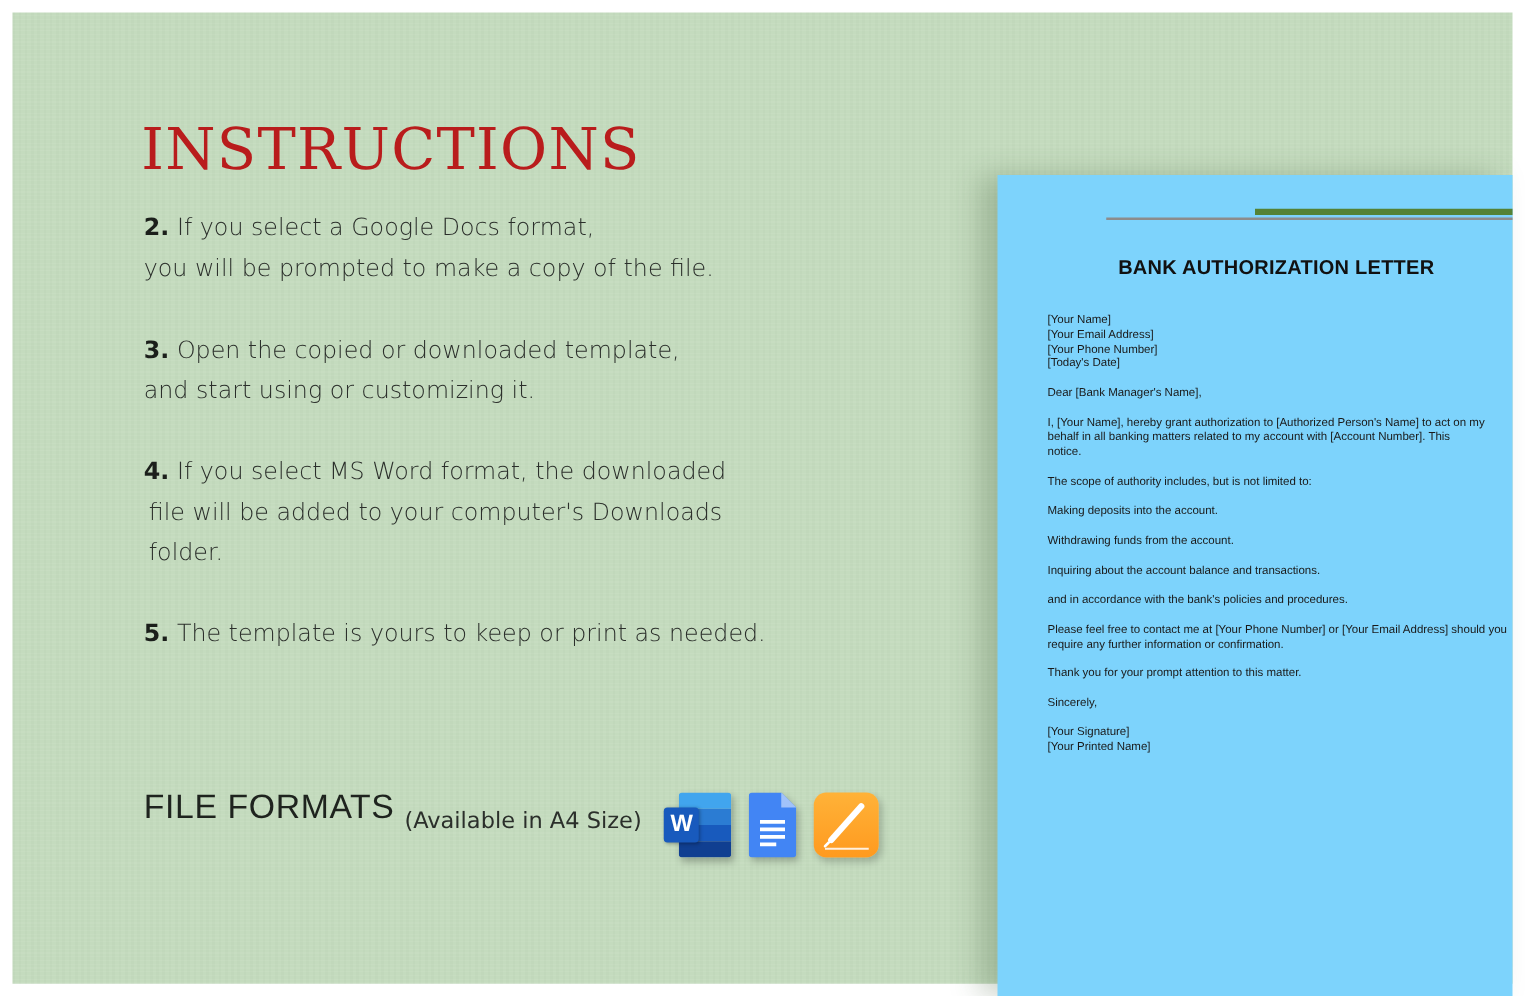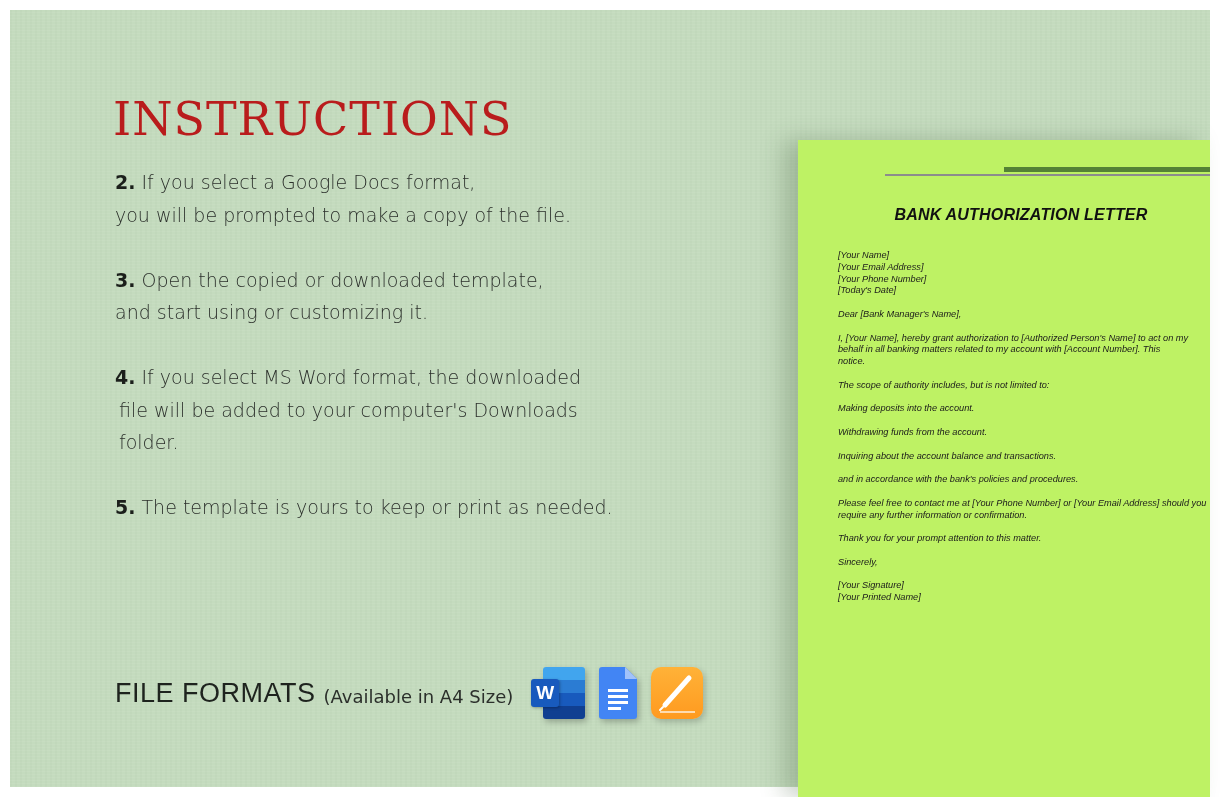--- a/index.html
+++ b/index.html
@@ -20,43 +20,42 @@
       font-size: 46px; letter-spacing: 1px; color: #b91c1c;
       transform: scaleY(1.0);
     }
 
     .steps { position: absolute; left: 115px; top: 166px; width: 560px; }
     .step { font-family: "DejaVu Sans", sans-serif; font-size: 19px; color: #2b2f2b; line-height: 32.5px; margin-bottom: 32.5px; font-weight: 300; }
     .step .num { font-weight: bold; color: #1b1f1b; }
     .step .line { display: block; white-space: nowrap; }
     .step .indent { padding-left: 4px; }
 
-    .formats { position: absolute; left: 115px; top: 663px; height: 60px; display: flex; align-items: center; }
+    .formats { position: absolute; left: 115px; top: 630px; height: 60px; display: flex; }
     .formats-title { font-family: "Liberation Sans", sans-serif; font-size: 27px; color: #1e231e; letter-spacing: 0.5px; }
-    .formats-sub { font-family: "DejaVu Sans", sans-serif; font-size: 18px; color: #2b2f2b; margin-left: 8px; margin-top: 6px; }
+    .formats-sub { font-family: "DejaVu Sans", sans-serif; font-size: 18px; color: #2b2f2b; margin-left: 8px; margin-top: 16px; }
     .icons { display: flex; align-items: center; margin-left: 18px; gap: 14px; }
 
     .icon-word { position: relative; width: 54px; height: 52px; cursor: pointer; }
     .icon-word .sheet { position: absolute; left: 12px; top: 0; width: 42px; height: 52px; border-radius: 3px; overflow: hidden; box-shadow: 2px 3px 6px rgba(0,0,0,0.25); }
     .icon-word .s1 { height: 13px; background: #41a5ee; }
     .icon-word .s2 { height: 13px; background: #2b7cd3; }
     .icon-word .s3 { height: 13px; background: #185abd; }
     .icon-word .s4 { height: 13px; background: #103f91; }
     .icon-word .badge { position: absolute; left: 0; top: 12px; width: 28px; height: 28px; background: #185abd; border-radius: 3px; color: #fff; font-family: "Liberation Sans", sans-serif; font-weight: bold; font-size: 19px; text-align: center; line-height: 28px; box-shadow: 1px 1px 3px rgba(0,0,0,0.3); }
 
     .icon-gdocs { position: relative; width: 38px; height: 52px; cursor: pointer; }
     .icon-gdocs svg { filter: drop-shadow(2px 3px 3px rgba(0,0,0,0.25)); }
 
     .icon-pages { position: relative; width: 52px; height: 52px; border-radius: 10px; background: linear-gradient(180deg, #ffb238 0%, #ff9a1f 100%); box-shadow: 2px 3px 6px rgba(0,0,0,0.2); cursor: pointer; }
 
     .paper {
       position: absolute; left: 798px; top: 140px; width: 412px; height: 657px;
-      background: #bef264;
+      background: #7dd3fc;
       box-shadow: -14px 0 22px rgba(60,90,55,0.28);
-      font-style: italic;
     }
     .paper .green-bar { position: absolute; left: 206px; top: 27px; width: 206px; height: 5px; background: #548235; }
     .paper .grey-line { position: absolute; left: 87px; top: 34px; width: 325px; height: 2px; background: #8c8c8c; }
     .doc-title { position: absolute; left: 0; width: 446px; top: 66px; text-align: center; font-family: "Liberation Sans", sans-serif; font-weight: bold; font-size: 16px; color: #111; letter-spacing: 0.2px; }
     .doc-body { position: absolute; left: 40px; top: 110px; width: 370px; font-family: "Liberation Sans", sans-serif; font-size: 9.2px; line-height: 11.8px; color: #1a1a1a; }
     .doc-body .para { margin-bottom: 11.8px; }
     .doc-body .ln { display: block; white-space: nowrap; }
   </style>
 </head>
 <body>

